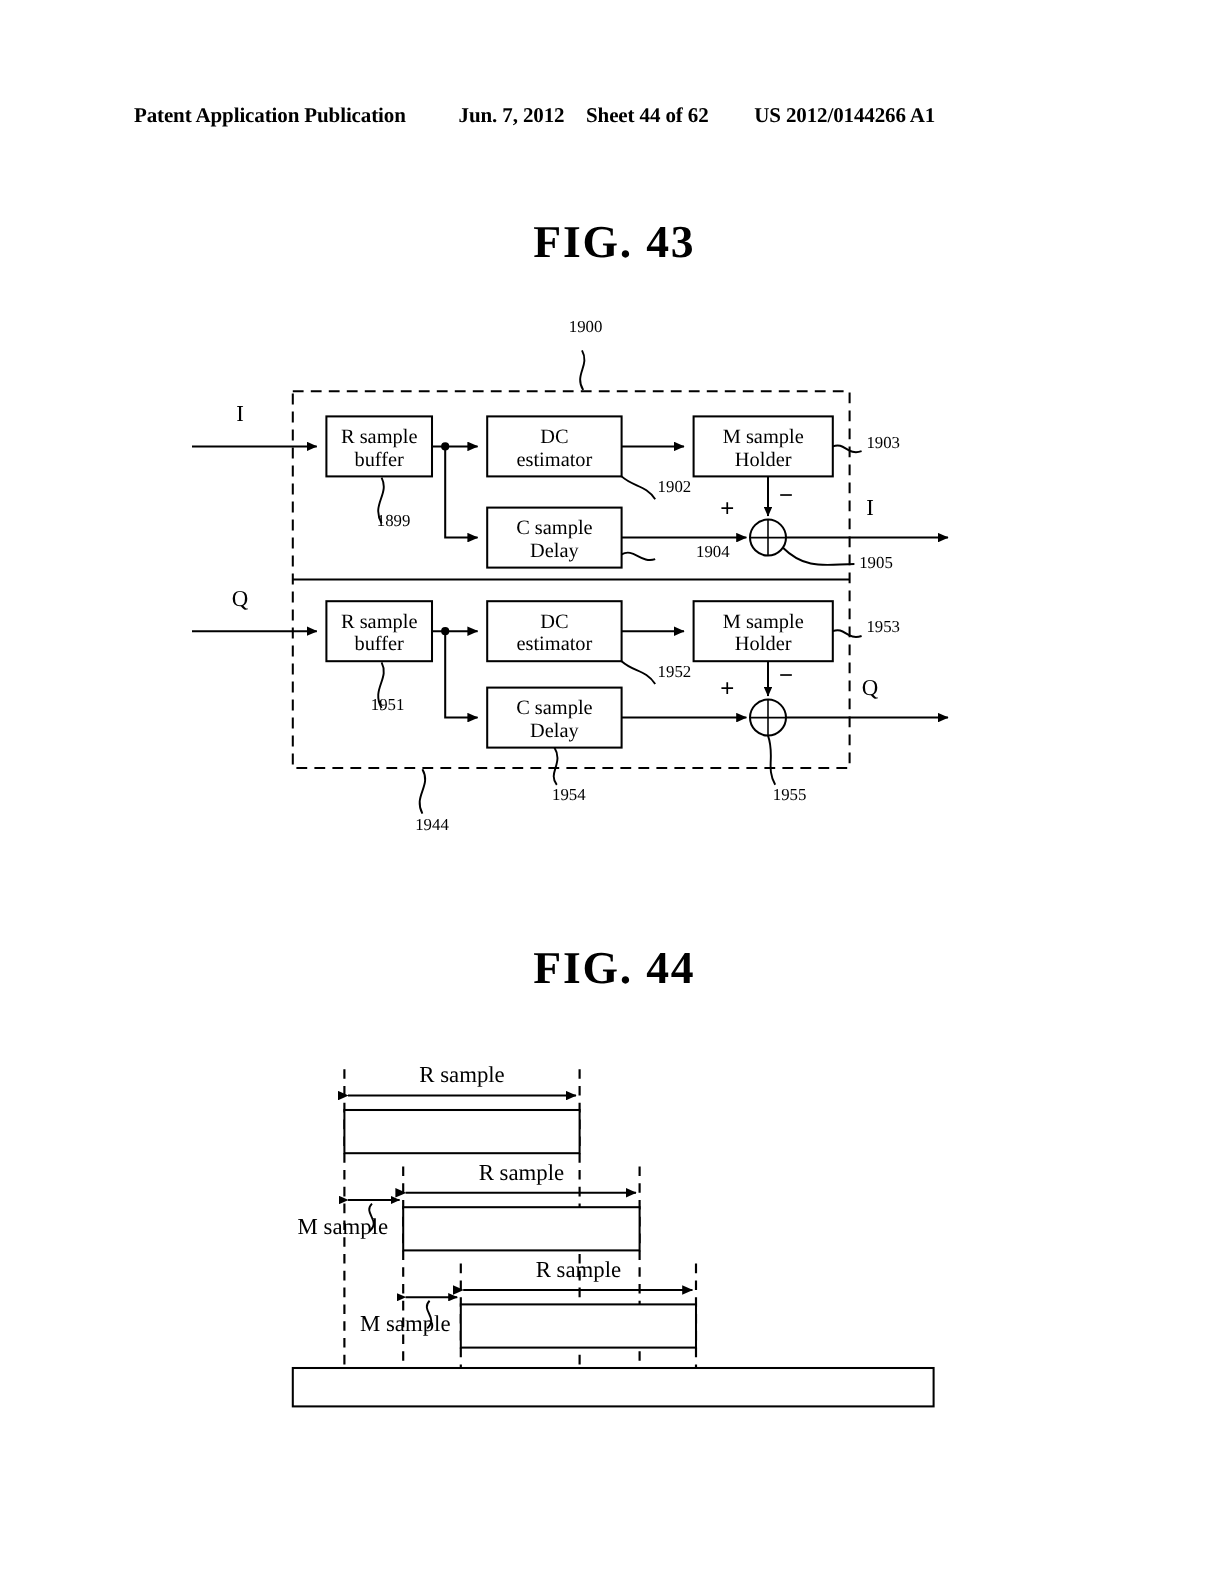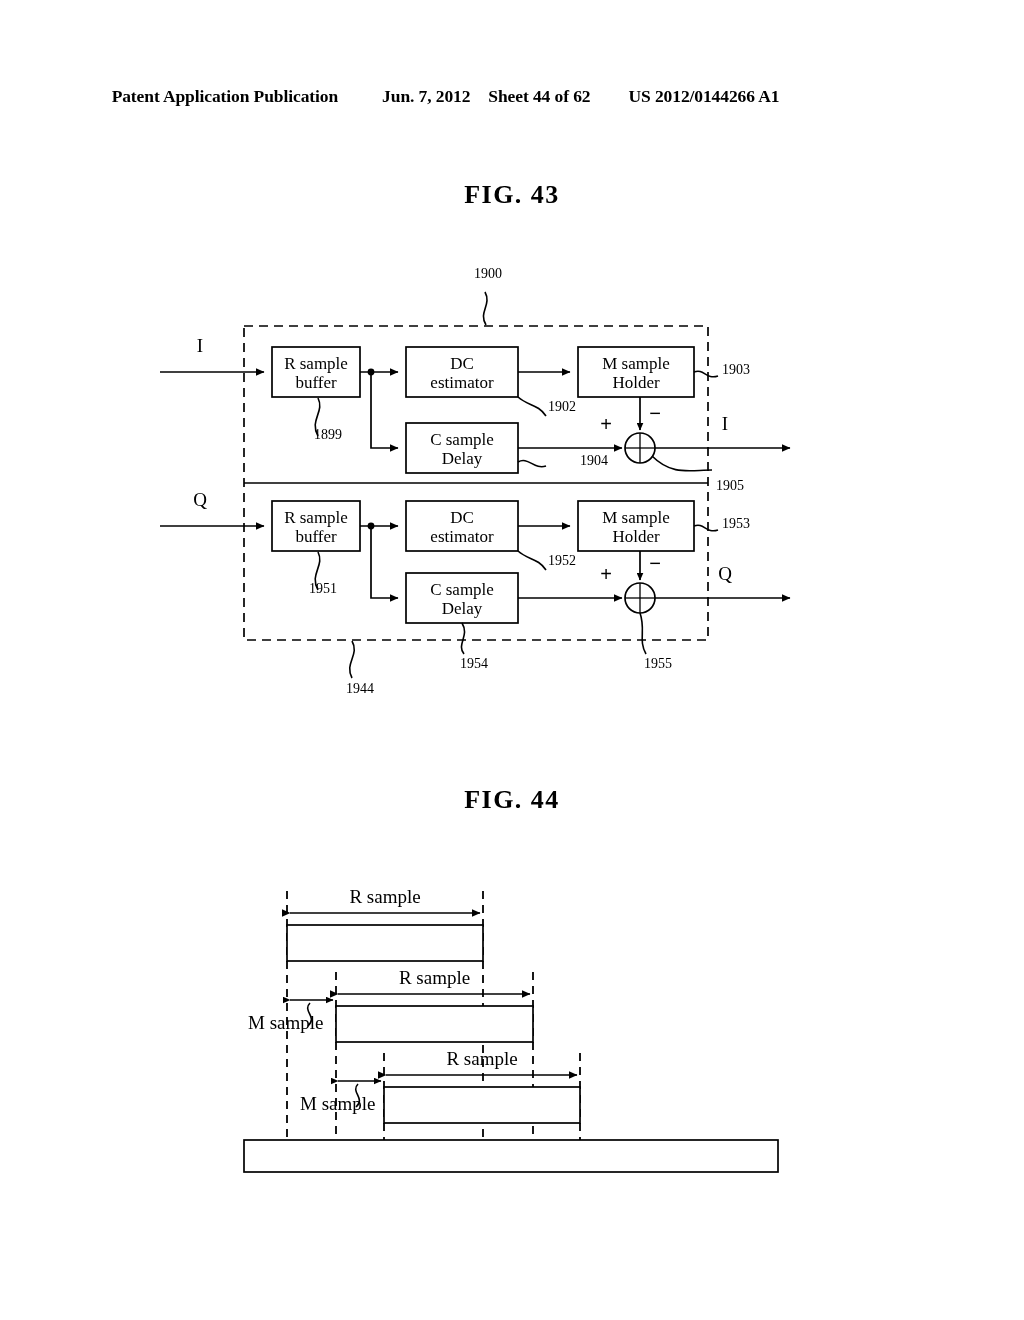--- a/index.html
+++ b/index.html
@@ -37,21 +37,21 @@
   #page-header .gap-md { width: 18px; display: inline-block; }
   #page-header .gap-xl { width: 38px; display: inline-block; }
 
   
   .fig-title {
     position: absolute;
     width: 1024px;
     text-align: center;
     font-family: "Liberation Serif", serif;
     font-weight: bold;
-    font-size: 26px;
+    font-size: 38px;
     letter-spacing: 1.5px;
   }
   #fig43-title { top: 180px; }
   #fig44-title { top: 785px; }
 
   
   svg.canvas {
     position: absolute;
     left: 0;
     top: 0;
@@ -229,21 +229,21 @@
 <div class="lbl num" style="left:722px; top:361px; width:60px; text-align:left;">1903</div>
 
 <div class="lbl block" style="left:406px; top:430px; width:112px;">
   <span>C sample</span><br>
   <span>Delay</span>
 </div>
 <div class="lbl num" style="left:548px; top:452px; width:60px; text-align:right;">1904</div>
 
 <div class="lbl sign" style="left:596px; top:415px; width:20px;">+</div>
 <div class="lbl sign" style="left:645px; top:404px; width:20px;">−</div>
-<div class="lbl num" style="left:716px; top:477px; width:60px; text-align:left;">1905</div>
+<div class="lbl num" style="left:716px; top:461px; width:60px; text-align:left;">1905</div>
 
 <div class="lbl sig" style="left:175px; top:491px; width:50px;">Q</div>
 <div class="lbl sig" style="left:700px; top:565px; width:50px;">Q</div>
 
 <div class="lbl block" style="left:272px; top:508px; width:88px;">
   <span>R sample</span><br>
   <span>buffer</span>
 </div>
 <div class="lbl num" style="left:293px; top:580px; width:60px;">1951</div>
 

